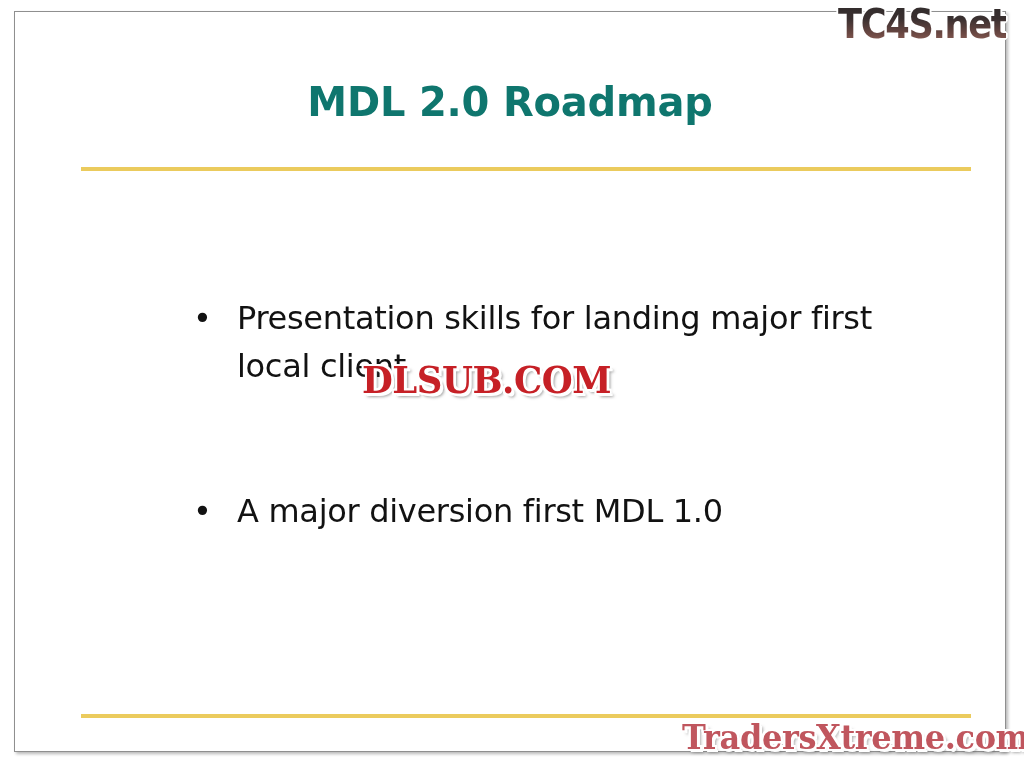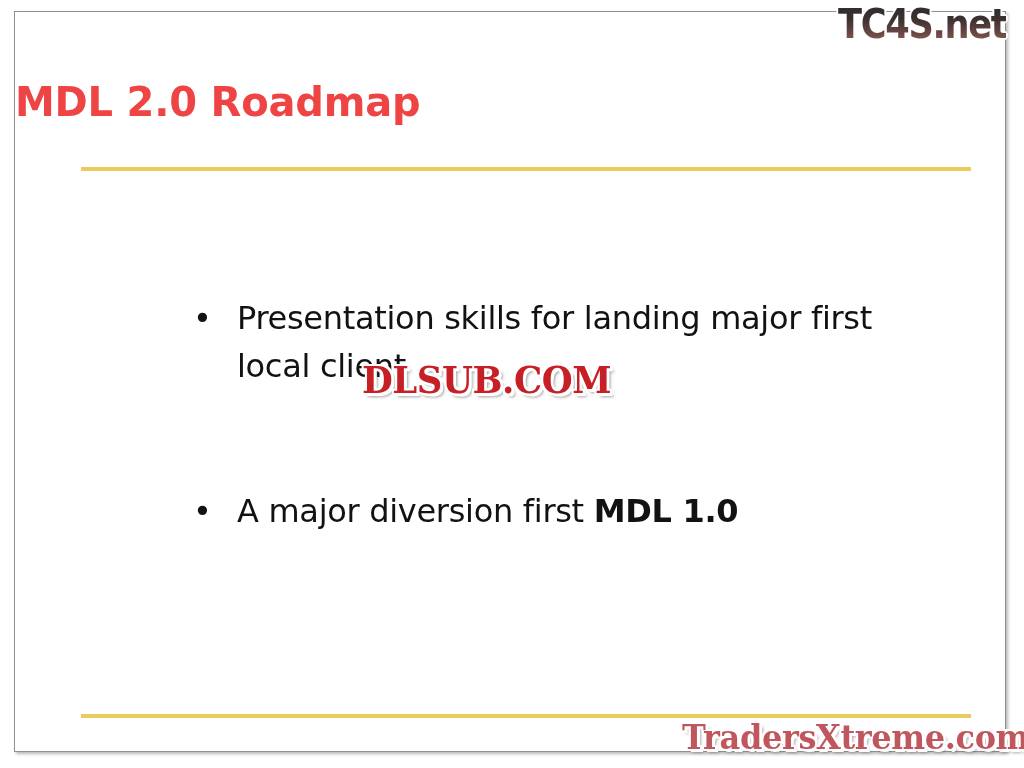--- a/index.html
+++ b/index.html
@@ -27,26 +27,26 @@
     box-shadow: 2px 2px 3px rgba(0,0,0,0.28);
     box-sizing: border-box;
   }
 
   
   #slide-title {
     position: absolute;
     left: 0;
     right: 0;
     top: 68px;
-    text-align: left;
+    text-align: center;
     font-family: "DejaVu Sans", sans-serif;
     font-weight: bold;
     font-size: 40px;
     letter-spacing: -0.2px;
-    color: #ef4444;
+    color: #0f766e;
     line-height: 1.1;
     white-space: nowrap;
   }
 
   
   .gold-rule {
     position: absolute;
     left: 66px;
     width: 890px;
     height: 4px;
@@ -74,21 +74,21 @@
   .bullet-item .bullet-dot {
     position: absolute;
     left: 10px;
     top: 0;
     font-size: 32px;
     line-height: 48px;
     color: #121212;
   }
   #bullet-item-1 { margin-bottom: 0; }
   #bullet-item-2 { margin-top: 97px; }
-  .bold-run { font-weight: bold; }
+  .bold-run { font-weight: normal; }
 
   
   .watermark {
     position: absolute;
     white-space: nowrap;
     pointer-events: none;
     user-select: none;
   }
 
   

